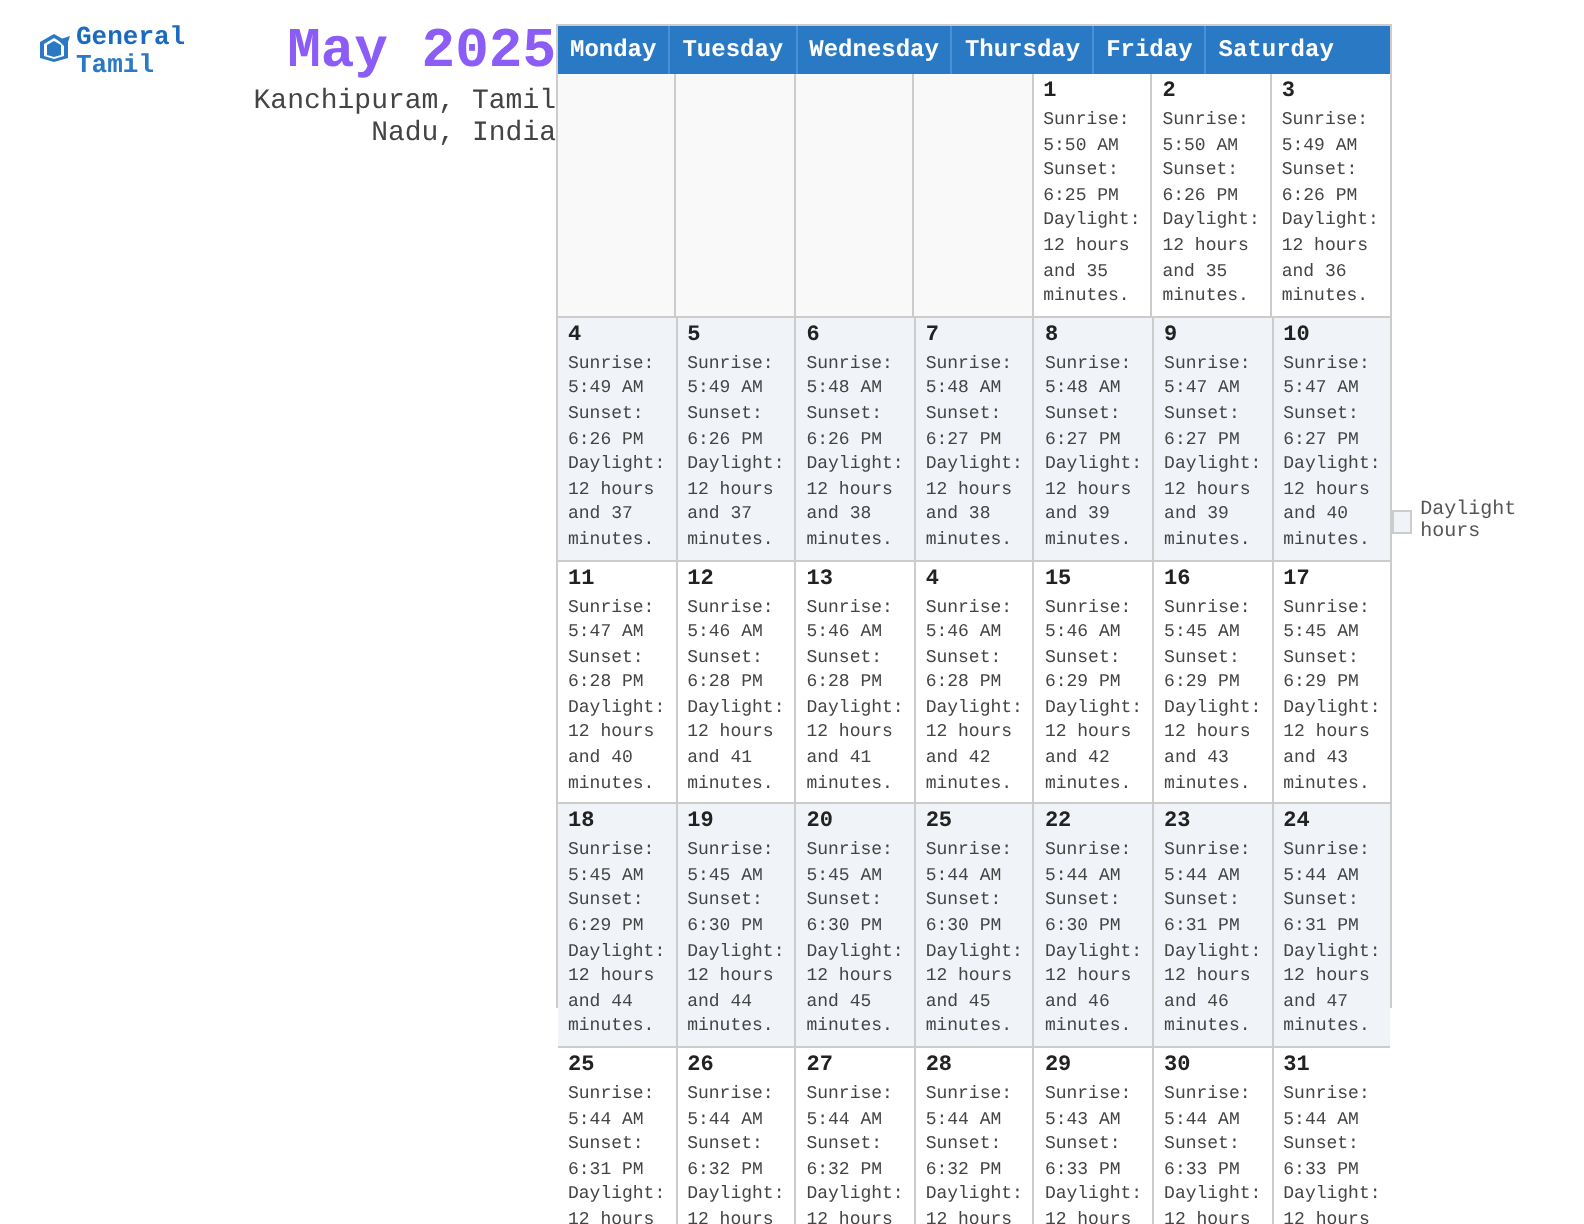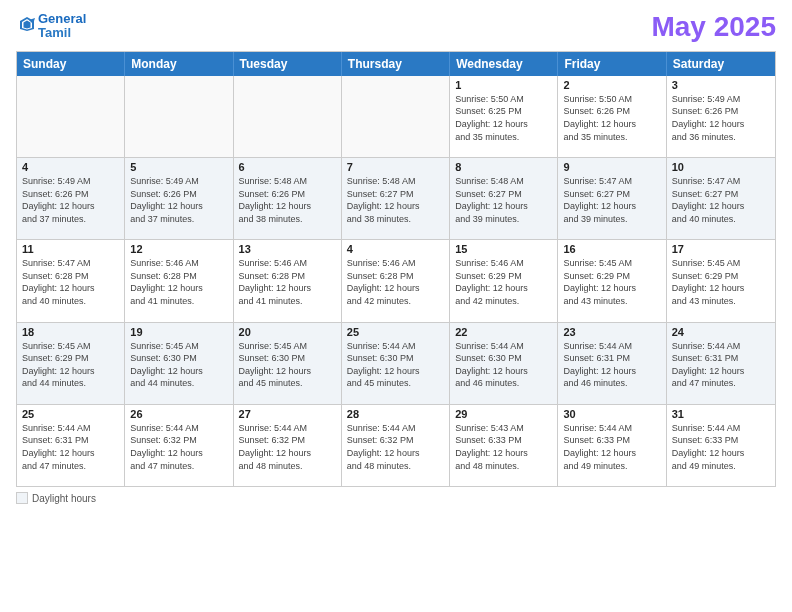--- a/index.html
+++ b/index.html
@@ -8,21 +8,22 @@
       height: 612px;
       font-family: Arial, sans-serif;
       background: #fff;
       overflow: hidden;
     }
     .page {
       width: 792px;
       height: 512px;
       padding: 12px 16px 8px 16px;
       display: flex;
-      flex-direction: column;
+      flex-direction: row;
+      font-family: Liberation Mono, monospace;
     }
     .header {
       display: flex;
       justify-content: space-between;
       align-items: flex-start;
       margin-bottom: 8px;
     }
     .logo {
       display: flex;
       align-items: center;
@@ -139,30 +140,30 @@
           <polygon points="22,10 34,6 30,18" fill="#2a79c4"></polygon>
         </svg>
       </div>
       <div class="logo-text">
         <div><span>General</span></div>
         <div><span style="color:#2a79c4">Tamil</span></div>
       </div>
     </div>
     <div class="title-block">
       <div class="main-title">May 2025</div>
+      <div class="subtitle">Kanchipuram, Tamil Nadu, India</div>
     </div>
   </div>
 
   <div class="calendar">
     <div class="cal-header">
-    <div class="cal-header-cell">Sunday</div>
         <div class="cal-header-cell">Monday</div>
         <div class="cal-header-cell">Tuesday</div>
+        <div class="cal-header-cell">Wednesday</div>
         <div class="cal-header-cell">Thursday</div>
-        <div class="cal-header-cell">Wednesday</div>
         <div class="cal-header-cell">Friday</div>
         <div class="cal-header-cell">Saturday</div>
       </div>
     <div class="cal-body">
     <div class="cal-row">
           <div class="cal-cell empty"></div>
           <div class="cal-cell empty"></div>
           <div class="cal-cell empty"></div>
           <div class="cal-cell empty"></div>
           <div class="cal-cell">

